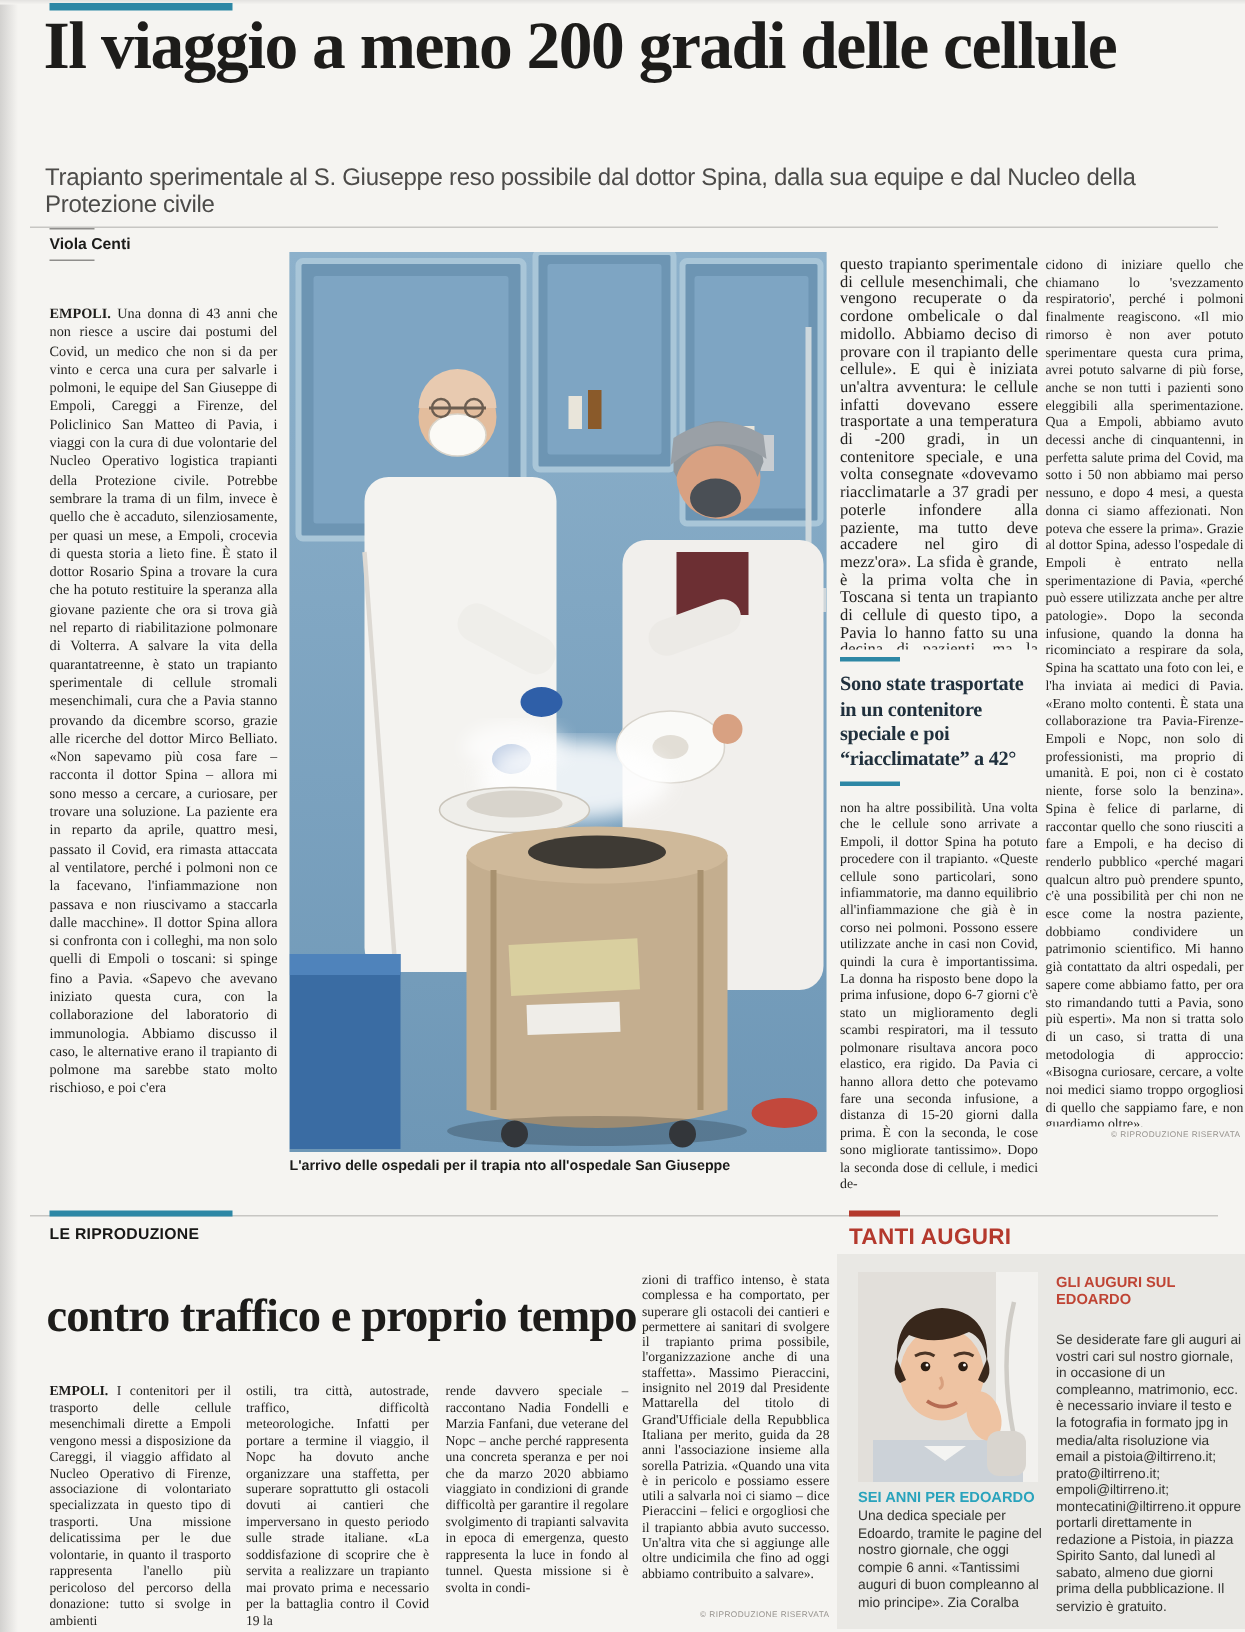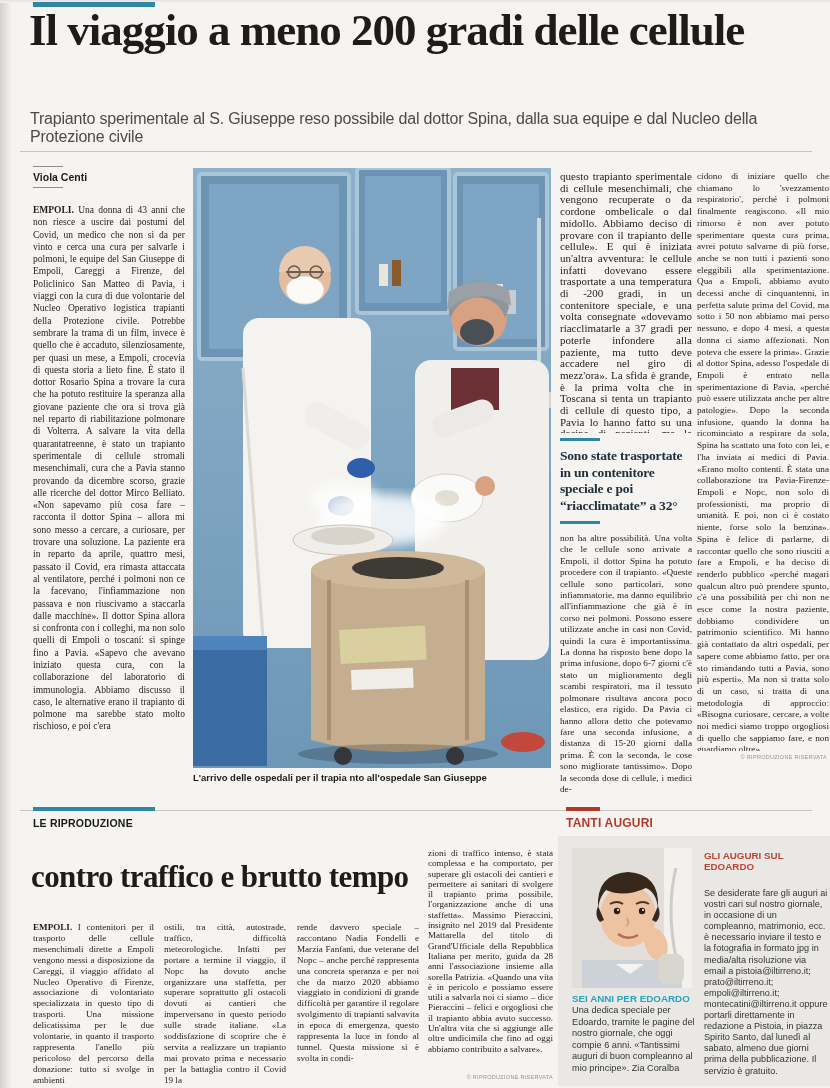--- a/index.html
+++ b/index.html
@@ -10,21 +10,21 @@
   .edge-top{left:0;top:0;width:830px;height:3px;background:linear-gradient(180deg,#e3e2e0,#f5f4f1);}
 
   .teal-bar{background:#2d87a5;}
   .hrule{background:#c7c6c3;height:1px;}
 
   h1.headline{left:29px;top:8px;width:794px;margin:0;
       font-family:"Liberation Serif",serif;font-weight:bold;font-size:45px;line-height:1.02;
       letter-spacing:-1px;color:#1d1c1a;}
   .deck{left:30px;top:110px;width:792px;font-size:16px;color:#4c4b49;letter-spacing:-0.2px;}
 
-  .byline{left:33px;top:166px;width:152px;}
+  .byline{left:33px;top:152px;width:152px;}
   .byline .mini{width:30px;height:1px;background:#8f8e8c;}
   .byline .name{font-weight:bold;font-size:10.5px;color:#1c1c1a;margin:4px 0;}
 
   .bodycol{font-family:"Liberation Serif",serif;text-align:justify;hyphens:auto;overflow:hidden;}
   .col1{left:33px;top:204px;width:152px;height:588px;font-size:9.5px;line-height:12.3px;}
   .col3a{left:560px;top:171px;width:132px;height:262px;font-size:11px;line-height:11.7px;}
   .col3b{left:560px;top:533px;width:132px;height:270px;font-size:9.2px;line-height:11.4px;}
   .col4{left:697px;top:171px;width:132px;height:580px;font-size:9.2px;line-height:11.7px;}
   .dateline{font-weight:bold;}
 
@@ -45,21 +45,21 @@
       font-family:"Liberation Serif",serif;font-weight:bold;font-size:31px;line-height:1.06;
       letter-spacing:-0.6px;color:#1d1c1a;}
   .bcol{font-family:"Liberation Serif",serif;text-align:justify;hyphens:auto;overflow:hidden;
       font-size:9.1px;line-height:10.9px;}
   .bcol1{left:33px;top:922px;width:121px;height:166px;}
   .bcol2{left:164px;top:922px;width:122px;height:166px;}
   .bcol3{left:297px;top:922px;width:122px;height:166px;}
   .bcol4{left:428px;top:848px;width:125px;height:224px;font-size:9.1px;line-height:10.3px;}
 
   .red-bar{left:566px;top:807px;width:34px;height:4px;background:#b4392d;}
-  .kicker-red{left:566px;top:816px;font-weight:bold;font-size:12px;color:#b4392d;letter-spacing:0.2px;}
+  .kicker-red{left:566px;top:816px;font-weight:bold;font-size:15px;color:#b4392d;letter-spacing:0.2px;}
   .auguri-box{left:558px;top:836px;width:272px;height:250px;background:#e9e8e4;}
   .child-frame{left:572px;top:848px;width:120px;height:140px;background:#e0ddd9;overflow:hidden;}
   .box-title-teal{left:572px;top:993px;width:125px;font-weight:bold;font-size:9.8px;color:#29a3bc;}
   .box-text-left{left:572px;top:1005px;width:125px;font-size:9.2px;line-height:11.5px;color:#343431;}
   .box-title-red{left:704px;top:850px;width:124px;font-weight:bold;font-size:9.8px;color:#bf4434;}
   .box-text-right{left:704px;top:888px;width:125px;font-size:9.1px;line-height:11.1px;color:#343431;}
 </style>
 </head>
 <body>
 
@@ -176,35 +176,35 @@
 
       <ellipse cx="330" cy="574" rx="22" ry="10" fill="#c2483c"></ellipse>
     </svg>
   </div>
   <div class="abs caption">L'arrivo delle ospedali per il trapia nto all'ospedale San Giuseppe</div>
 
   <div class="abs bodycol col3a">questo trapianto sperimentale di cellule mesenchimali, che vengono recuperate o da cordone ombelicale o dal midollo. Abbiamo deciso di provare con il trapianto delle cellule». E qui è iniziata un'altra avventura: le cellule infatti dovevano essere trasportate a una temperatura di -200 gradi, in un contenitore speciale, e una volta consegnate «dovevamo riacclimatarle a 37 gradi per poterle infondere alla paziente, ma tutto deve accadere nel giro di mezz'ora». La sfida è grande, è la prima volta che in Toscana si tenta un trapianto di cellule di questo tipo, a Pavia lo hanno fatto su una decina di pazienti, ma la donna di Empoli</div>
 
   <div class="abs pullquote">
     <div class="pq-bar"></div>
-    <div class="pq-text">Sono state trasportate in un contenitore speciale e poi “riacclimatate” a 32°</div>
+    <div class="pq-text">Sono state trasportate in un contenitore speciale e poi “riacclimatate” a 42°</div>
     <div class="pq-bar"></div>
   </div>
 
   <div class="abs bodycol col3b">non ha altre possibilità. Una volta che le cellule sono arrivate a Empoli, il dottor Spina ha potuto procedere con il trapianto. «Queste cellule sono particolari, sono infiammatorie, ma danno equilibrio all'infiammazione che già è in corso nei polmoni. Possono essere utilizzate anche in casi non Covid, quindi la cura è importantissima. La donna ha risposto bene dopo la prima infusione, dopo 6-7 giorni c'è stato un miglioramento degli scambi respiratori, ma il tessuto polmonare risultava ancora poco elastico, era rigido. Da Pavia ci hanno allora detto che potevamo fare una seconda infusione, a distanza di 15-20 giorni dalla prima. È con la seconda, le cose sono migliorate tantissimo». Dopo la seconda dose di cellule, i medici de-</div>
   <div class="abs bodycol col4">cidono di iniziare quello che chiamano lo 'svezzamento respiratorio', perché i polmoni finalmente reagiscono. «Il mio rimorso è non aver potuto sperimentare questa cura prima, avrei potuto salvarne di più forse, anche se non tutti i pazienti sono eleggibili alla sperimentazione. Qua a Empoli, abbiamo avuto decessi anche di cinquantenni, in perfetta salute prima del Covid, ma sotto i 50 non abbiamo mai perso nessuno, e dopo 4 mesi, a questa donna ci siamo affezionati. Non poteva che essere la prima». Grazie al dottor Spina, adesso l'ospedale di Empoli è entrato nella sperimentazione di Pavia, «perché può essere utilizzata anche per altre patologie». Dopo la seconda infusione, quando la donna ha ricominciato a respirare da sola, Spina ha scattato una foto con lei, e l'ha inviata ai medici di Pavia. «Erano molto contenti. È stata una collaborazione tra Pavia-Firenze-Empoli e Nopc, non solo di professionisti, ma proprio di umanità. E poi, non ci è costato niente, forse solo la benzina». Spina è felice di parlarne, di raccontar quello che sono riusciti a fare a Empoli, e ha deciso di renderlo pubblico «perché magari qualcun altro può prendere spunto, c'è una possibilità per chi non ne esce come la nostra paziente, dobbiamo condividere un patrimonio scientifico. Mi hanno già contattato da altri ospedali, per sapere come abbiamo fatto, per ora sto rimandando tutti a Pavia, sono più esperti». Ma non si tratta solo di un caso, si tratta di una metodologia di approccio: «Bisogna curiosare, cercare, a volte noi medici siamo troppo orgogliosi di quello che sappiamo fare, e non guardiamo oltre».</div>
   <div class="abs copyline copy1">© RIPRODUZIONE RISERVATA</div>
 
   <div class="abs hrule" style="left:20px;top:810px;width:792px;"></div>
   <div class="abs teal-bar" style="left:33px;top:807px;width:122px;height:4px;"></div>
 
   <div class="abs kicker" style="left:33px;top:817px;">LE RIPRODUZIONE</div>
   <h2 class="abs headline2">
     <br>
-    <span>contro traffico e brutto tempo</span>
+    <span>contro traffico e proprio tempo</span>
   </h2>
   <div class="abs bcol bcol1">
     <span class="dateline">EMPOLI.</span>
     <span>I contenitori per il trasporto delle cellule mesenchimali dirette a Empoli vengono messi a disposizione da Careggi, il viaggio affidato al Nucleo Operativo di Firenze, associazione di volontariato specializzata in questo tipo di trasporti. Una missione delicatissima per le due volontarie, in quanto il trasporto rappresenta l'anello più pericoloso del percorso della donazione: tutto si svolge in ambienti</span>
   </div>
   <div class="abs bcol bcol2">ostili, tra città, autostrade, traffico, difficoltà meteorologiche. Infatti per portare a termine il viaggio, il Nopc ha dovuto anche organizzare una staffetta, per superare soprattutto gli ostacoli dovuti ai cantieri che imperversano in questo periodo sulle strade italiane. «La soddisfazione di scoprire che è servita a realizzare un trapianto mai provato prima e necessario per la battaglia contro il Covid 19 la</div>
   <div class="abs bcol bcol3">rende davvero speciale – raccontano Nadia Fondelli e Marzia Fanfani, due veterane del Nopc – anche perché rappresenta una concreta speranza e per noi che da marzo 2020 abbiamo viaggiato in condizioni di grande difficoltà per garantire il regolare svolgimento di trapianti salvavita in epoca di emergenza, questo rappresenta la luce in fondo al tunnel. Questa missione si è svolta in condi-</div>
   <div class="abs bcol bcol4">zioni di traffico intenso, è stata complessa e ha comportato, per superare gli ostacoli dei cantieri e permettere ai sanitari di svolgere il trapianto prima possibile, l'organizzazione anche di una staffetta». Massimo Pieraccini, insignito nel 2019 dal Presidente Mattarella del titolo di Grand'Ufficiale della Repubblica Italiana per merito, guida da 28 anni l'associazione insieme alla sorella Patrizia. «Quando una vita è in pericolo e possiamo essere utili a salvarla noi ci siamo – dice Pieraccini – felici e orgogliosi che il trapianto abbia avuto successo. Un'altra vita che si aggiunge alle oltre undicimila che fino ad oggi abbiamo contribuito a salvare».</div>
   <div class="abs copyline copy2">© RIPRODUZIONE RISERVATA</div>
 

